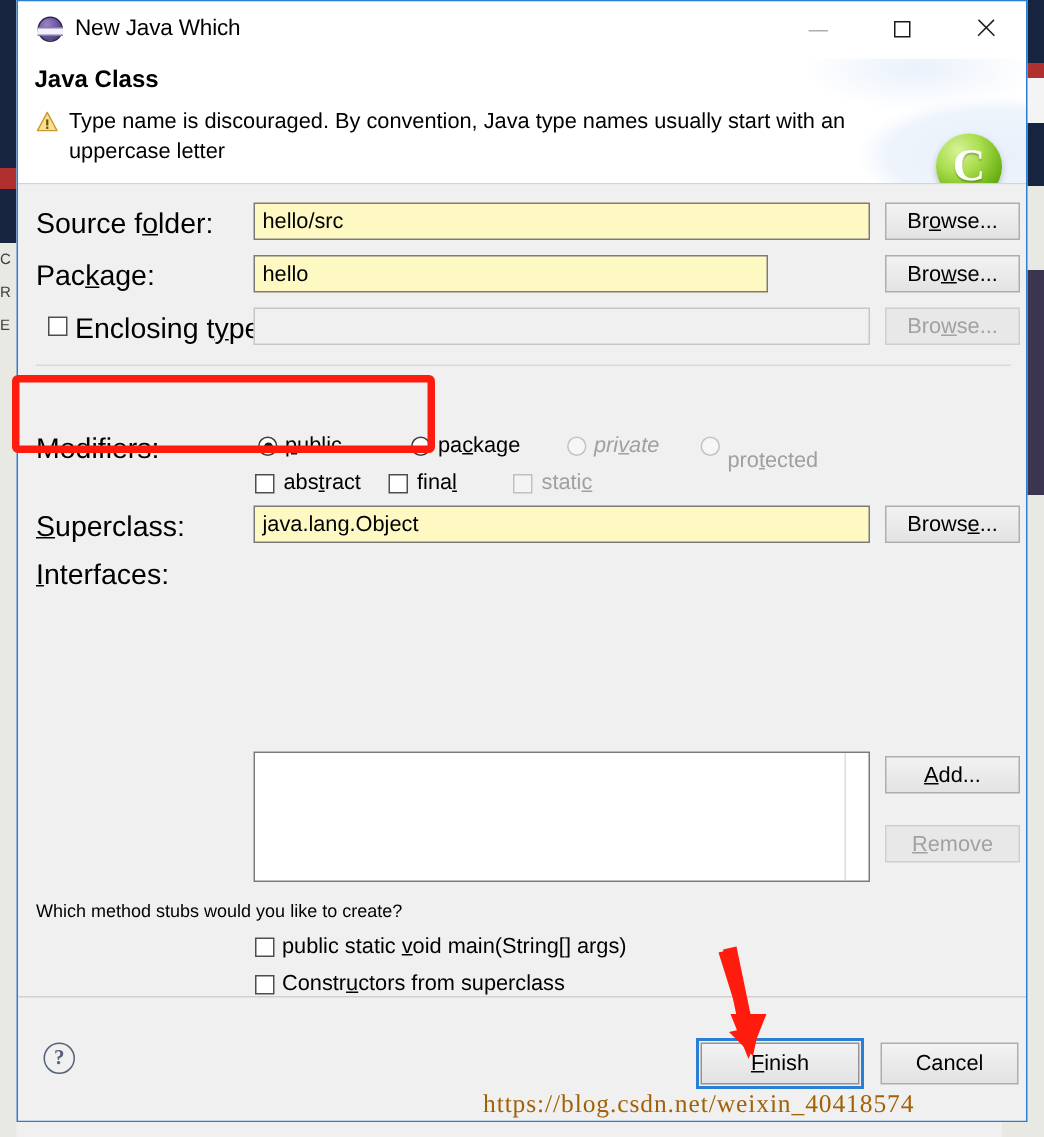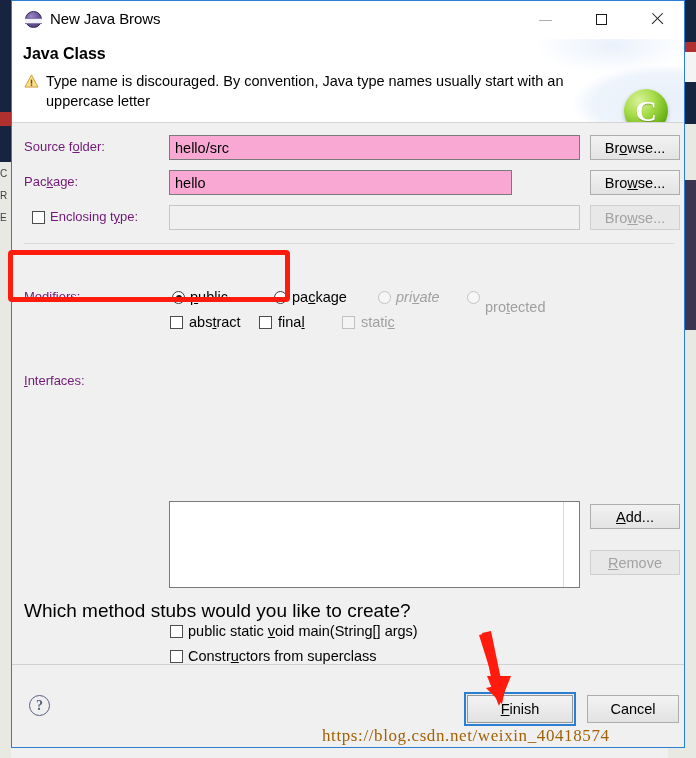--- a/index.html
+++ b/index.html
@@ -184,28 +184,28 @@
   
   #dialog-body {
     position: relative;
     height: 544px;
     background: #f0f0f0;
   }
 
   .row { position: absolute; left: 0; width: 674px; height: 26px; }
   .field-label {
     position: absolute; left: 12px; top: 4px;
-    font-size: 13px; color: #701a75; white-space: nowrap;
+    font-size: 19px; color: #000000; white-space: nowrap;
   }
   .u { text-decoration: underline; }
 
   .text-input {
     position: absolute;
     height: 25px;
-    background: #f9a8d4;
+    background: #fef9c3;
     border: 1px solid #7a7a7a;
     box-sizing: border-box;
     font-size: 14.5px;
     color: #000000;
     padding: 2px 4px 0 5px;
     line-height: 21px;
     white-space: nowrap;
     overflow: hidden;
   }
   .text-input.focused {
@@ -288,21 +288,21 @@
     border: 1px solid #7a7a7a;
     box-sizing: border-box;
   }
   #interfaces-scroll-sep {
     position: absolute; right: 15px; top: 0; bottom: 0;
     width: 1px; background: #dcdcdc;
   }
 
   .static-text {
     position: absolute;
-    font-size: 19px; color: #000000; white-space: nowrap;
+    font-size: 12px; color: #000000; white-space: nowrap;
   }
   #link-here {
     color: #1a5fb4; text-decoration: underline;
   }
 
   
   #footer {
     position: absolute;
     left: 0; bottom: 0;
     width: 672px; height: 82px;
@@ -388,21 +388,21 @@
   <div class="bg-strip-right-white"></div>
   <div class="bg-strip-right-dark2"></div>
   <div class="bg-strip-right-panel"></div>
   <div class="bg-right-text" style="top:432px;">s</div>
 </div>
 
 <div id="dialog">
 
   <div id="titlebar">
     <div id="titlebar-icon"></div>
-    <div id="titlebar-title">New Java Brows</div>
+    <div id="titlebar-title">New Java Which</div>
 
     <div class="winbtn" id="btn-min">
       <div class="win-min-glyph"></div>
     </div>
     <div class="winbtn" id="btn-max">
       <div class="win-max-glyph"></div>
     </div>
     <div class="winbtn" id="btn-close">
       <div class="win-close-glyph"></div>
     </div>
@@ -478,20 +478,29 @@
       <div class="cb" style="left:158px; top:31px;"></div>
       <div class="opt-label" style="left:177px; top:29px;"><span>abs</span><span class="u">t</span><span>ract</span></div>
 
       <div class="cb" style="left:247px; top:31px;"></div>
       <div class="opt-label" style="left:266px; top:29px;"><span>fina</span><span class="u">l</span><span></span></div>
 
       <div class="cb disabled" style="left:330px; top:31px;"></div>
       <div class="opt-label disabled" style="left:349px; top:29px;"><span>stati</span><span class="u">c</span><span></span></div>
     </div>
 
+    <div class="row" style="top:214px;">
+      <div class="field-label"><span></span><span class="u">S</span><span>uperclass:</span></div>
+      <div class="text-input" style="left:157px; width:411px;"><span>java.lang.Object</span></div>
+      <div class="btn" style="left:578px; top:0; width:90px;">
+          <span>Brows</span>
+          <span class="u">e</span>
+          <span>...</span>
+        </div>
+    </div>
 
     <div class="field-label" style="position:absolute; left:12px; top:250px;"><span></span><span class="u">I</span><span>nterfaces:</span></div>
     <div id="interfaces-list">
       <div id="interfaces-scroll-sep"></div>
     </div>
     <div class="btn" style="left:578px; top:381px; width:90px;">
         <span></span>
         <span class="u">A</span>
         <span>dd...</span>
       </div>

